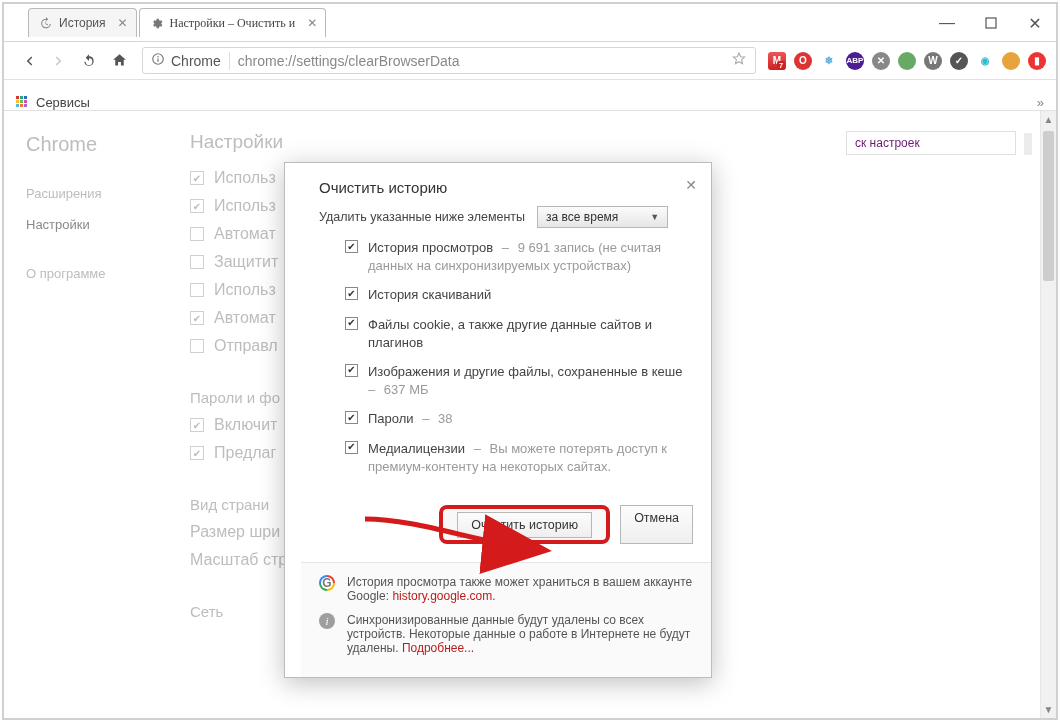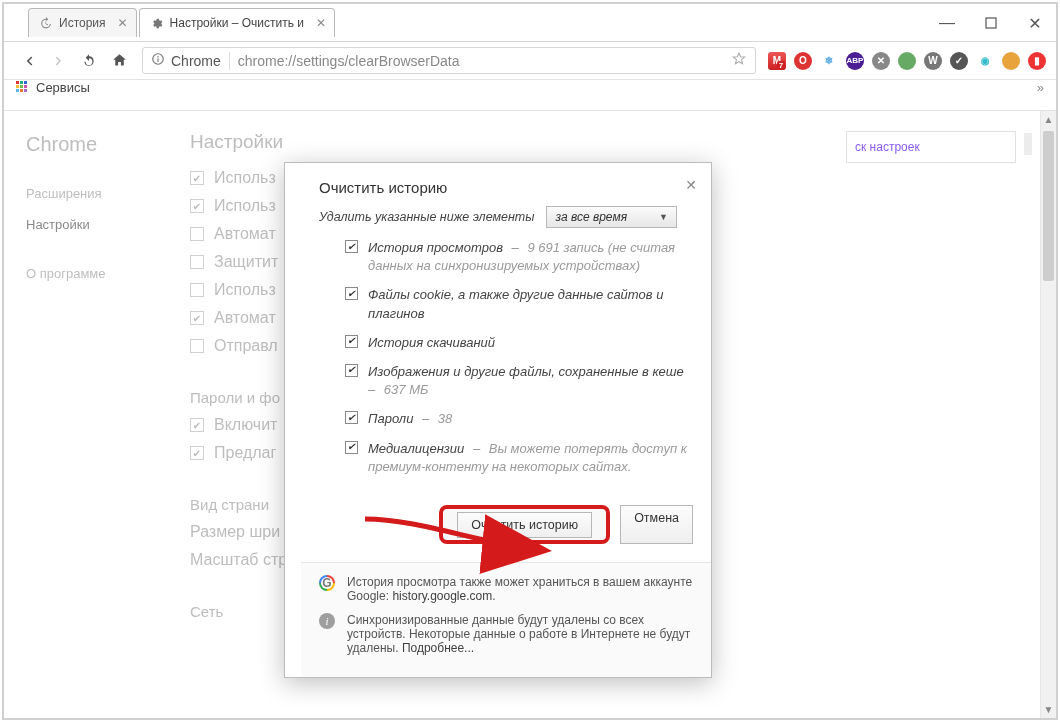--- a/index.html
+++ b/index.html
@@ -4,79 +4,79 @@
 <style>
   * { box-sizing: border-box; margin: 0; padding: 0; }
   body { font-family: "Segoe UI", Arial, sans-serif; background: #fff; }
   .outer { border: 2px solid #d0d0d0; width: 1056px; height: 718px; margin: 2px; background: #fff; position: relative; overflow: hidden; }
 
   .window-controls { position: absolute; top: 8px; right: 10px; display: flex; gap: 22px; }
   .win-ctrl { width: 22px; height: 22px; color: #555; display: flex; align-items: center; justify-content: center; cursor: pointer; }
 
   .tabstrip { height: 37px; display: flex; align-items: center; padding-left: 24px; background: #fff; }
   .tab { position: relative; height: 29px; padding: 0 30px 0 10px; border: 1px solid #b9b9b9; border-bottom: none; border-top-left-radius: 4px; border-top-right-radius: 4px; margin-right: 2px; display: flex; align-items: center; font-size: 12px; color: #555; background: #f5f5f5; }
-  .tab.active { background: #fff; color: #444; }
+  .tab.active { background: #fff; color: #444; font-family: Liberation Serif, serif; }
   .tab-close { position: absolute; right: 8px; font-size: 12px; color: #888; }
   .tab-icon { width: 14px; height: 14px; margin-right: 6px; color: #777; display: flex; align-items: center; }
 
   .addressbar { height: 39px; border-top: 1px solid #d6d6d6; border-bottom: 1px solid #e2e2e2; display: flex; align-items: center; padding: 0 10px; }
   .nav-btn { width: 30px; height: 30px; display: flex; align-items: center; justify-content: center; color: #555; }
   .nav-btn.disabled { color: #bbb; }
   .omnibox { flex: 1; height: 27px; border: 1px solid #d6d6d6; border-radius: 3px; display: flex; align-items: center; padding: 0 8px; margin: 0 8px; font-size: 14px; color: #333; }
   .omnibox .origin { color: #555; }
   .omnibox .sep { height: 18px; width: 1px; background: #ddd; margin: 0 8px; }
   .omnibox .path { color: #888; }
   .omnibox .star { margin-left: auto; color: #aaa; }
   .ext-icons { display: flex; align-items: center; gap: 8px; padding-left: 4px; }
   .ext-icon { width: 18px; height: 18px; border-radius: 3px; display:flex; align-items:center; justify-content:center; font-size:10px; color:#fff; font-weight:bold; }
 
-  .bookmarks { height: 31px; border-bottom: 1px solid #e2e2e2; display: flex; align-items: flex-start; padding: 0 12px; font-size: 13px; color: #444; justify-content: space-between; }
+  .bookmarks { height: 31px; border-bottom: 1px solid #e2e2e2; display: flex; align-items: flex-end; padding: 0 12px; font-size: 13px; color: #444; justify-content: space-between; }
   .apps-icon { width: 14px; height: 14px; margin-right: 6px; display: inline-grid; grid-template-columns: repeat(3,3px); grid-template-rows: repeat(3,3px); gap: 1px; }
   .apps-icon span { background: #888; }
   .apps-icon span:nth-child(1){background:#d33}.apps-icon span:nth-child(2){background:#2a7}.apps-icon span:nth-child(3){background:#36c}
   .apps-icon span:nth-child(4){background:#fb3}.apps-icon span:nth-child(5){background:#7b4}.apps-icon span:nth-child(6){background:#c5a}
   .apps-icon span:nth-child(7){background:#5bd}.apps-icon span:nth-child(8){background:#e73}.apps-icon span:nth-child(9){background:#a6c}
 
   .content { display: flex; height: calc(100% - 107px); position: relative; color: #646464; }
   .sidebar { width: 180px; padding: 22px 0 0 22px; font-size: 13px; }
   .sidebar .brand { font-size: 20px; color: #bdbdbd; margin-bottom: 22px; }
   .side-item { padding: 8px 0; color: #bdbdbd; cursor: pointer; }
   .side-item.active { color: #8a8a8a; }
 
   .main { flex: 1; padding: 20px 30px 0 6px; font-size: 13px; color: #bdbdbd; position: relative; }
   .main h2 { font-size: 19px; color: #bdbdbd; font-weight: normal; margin-bottom: 16px; }
   .main .row { display:flex; align-items:center; margin: 10px 0; }
   .main .small-label { font-size: 16px; }
   .main section.block { margin-top: 34px; }
   .muted-check { width: 14px; height: 14px; border: 1px solid #d0d0d0; margin-right: 10px; display: inline-flex; align-items: center; justify-content: center; font-size: 10px; color: #bbb; }
-  .search-box { position: absolute; right: 40px; top: 20px; width: 170px; height: 32px; border: 1px solid #e0e0e0; padding: 0 8px; font-size: 12px; color: #8b5cf6; display:flex; align-items:center; }
+  .search-box { position: absolute; right: 40px; top: 20px; width: 170px; height: 24px; border: 1px solid #e0e0e0; padding: 0 8px; font-size: 12px; color: #701a75; display:flex; align-items:center; }
   .search-handle { position:absolute; right: 24px; top: 22px; width: 8px; height: 22px; background:#ececec; }
 
   
   .modal { position: absolute; left: 280px; top: 158px; width: 428px; background: #fff; border: 1px solid #bcbcbc; box-shadow: 0 5px 24px rgba(0,0,0,0.25); z-index: 50; font-size: 13px; color: #444; padding-left: 16px; }
   .modal-head { padding: 16px 18px 10px; font-size: 15px; color: #333; position: relative; }
   .modal-close { position: absolute; right: 14px; top: 14px; color: #888; cursor: pointer; font-size: 14px; }
-  .modal-body { padding: 0 18px 14px; font-style: italic; }
+  .modal-body { padding: 0 18px 14px; }
   .range-row { display: flex; align-items: center; gap: 12px; margin-bottom: 10px; font-size: 12.5px; color: #444; }
   .range-select { display: inline-flex; align-items: center; border: 1px solid #b7b7b7; background: linear-gradient(#fbfbfb,#e6e6e6); padding: 3px 8px; font-size: 12px; color: #333; text-align: center; }
   .range-select::after { content: "▼"; font-size: 9px; margin-left: 32px; color: #555; }
   .check-list { padding-left: 26px; }
   .check-item { display: flex; align-items: flex-start; margin: 11px 0; line-height: 1.4; }
   .cb { width: 13px; height: 13px; border: 1px solid #888; margin-right: 10px; margin-top: 1px; flex-shrink: 0; display: flex; align-items: center; justify-content: center; font-size: 10px; }
   .cb.checked::before { content: "✔"; color: #333; }
   .dim { color: #9a9a9a; }
   .em-dash { color: #9a9a9a; margin: 0 5px; }
   .modal-actions { display: flex; justify-content: flex-end; gap: 10px; padding: 4px 18px 18px; }
   .btn { border: 1px solid #b7b7b7; background: linear-gradient(#fcfcfc,#efefef); padding: 5px 13px; font-size: 12.5px; color: #333; cursor: pointer; }
   .btn-hi { border: 4px solid #d41a1a; border-radius: 8px; padding: 8px 14px; background: #f8f8f8; position: relative; }
   .btn-hi .btn { border: 1px solid #b7b7b7; }
 
   .modal-foot { border-top: 1px solid #e6e6e6; background: #fafafa; padding: 12px 18px; font-size: 12px; color: #555; }
   .modal-foot .frow { display: flex; align-items: flex-start; gap: 12px; margin-bottom: 10px; }
-  .modal-foot a { color: #404040; text-decoration: none; }
+  .modal-foot a { color: #b91c1c; text-decoration: none; }
   .g-logo { width:16px; height:16px; flex-shrink:0; border-radius:50%; display:flex; align-items:center; justify-content:center; font-weight:bold; font-size:12px;
     background: conic-gradient(#ea4335 0 25%, #fbbc05 0 50%, #34a853 0 75%, #4285f4 0); color:#fff; position:relative; }
   .g-logo::after { content:"G"; position:absolute; inset:2px; background:#fff; border-radius:50%; display:flex; align-items:center; justify-content:center; color:#777; }
   .i-icon { width:16px; height:16px; border-radius:50%; background:#9e9e9e; color:#fff; display:flex; align-items:center; justify-content:center; font-size:11px; font-style:italic; font-family: Georgia, serif; flex-shrink:0; }
 
   
   .arrow { position: absolute; left: 356px; top: 510px; z-index: 60; pointer-events: none; }
 
   .vscroll { position: absolute; right: 0; top: 107px; bottom: 0; width: 16px; background: #f1f1f1; border-left: 1px solid #e6e6e6; }
   .vscroll .thumb { position: absolute; left: 2px; right: 2px; top: 20px; height: 150px; background: #cdcdcd; border-radius: 2px; }
@@ -282,25 +282,25 @@
         <span>Удалить указанные ниже элементы</span>
         <span class="range-select">за все время</span>
       </div>
       <div class="check-list" id="check-list">
           <div class="check-item">
             <span class="cb checked"></span>
             <span><span>История просмотров</span><span class="em-dash"> – </span><span class="dim">9 691 запись (не считая данных на синхронизируемых устройствах)</span></span>
           </div>
           <div class="check-item">
             <span class="cb checked"></span>
+            <span><span>История скачиваний</span></span>
+          </div>
+          <div class="check-item">
+            <span class="cb checked"></span>
             <span><span>Файлы cookie, а также другие данные сайтов и плагинов</span></span>
-          </div>
-          <div class="check-item">
-            <span class="cb checked"></span>
-            <span><span>История скачиваний</span></span>
           </div>
           <div class="check-item">
             <span class="cb checked"></span>
             <span><span>Изображения и другие файлы, сохраненные в кеше</span><span class="em-dash"> – </span><span class="dim">637 МБ</span></span>
           </div>
           <div class="check-item">
             <span class="cb checked"></span>
             <span><span>Пароли</span><span class="em-dash"> – </span><span class="dim">38</span></span>
           </div>
           <div class="check-item">

